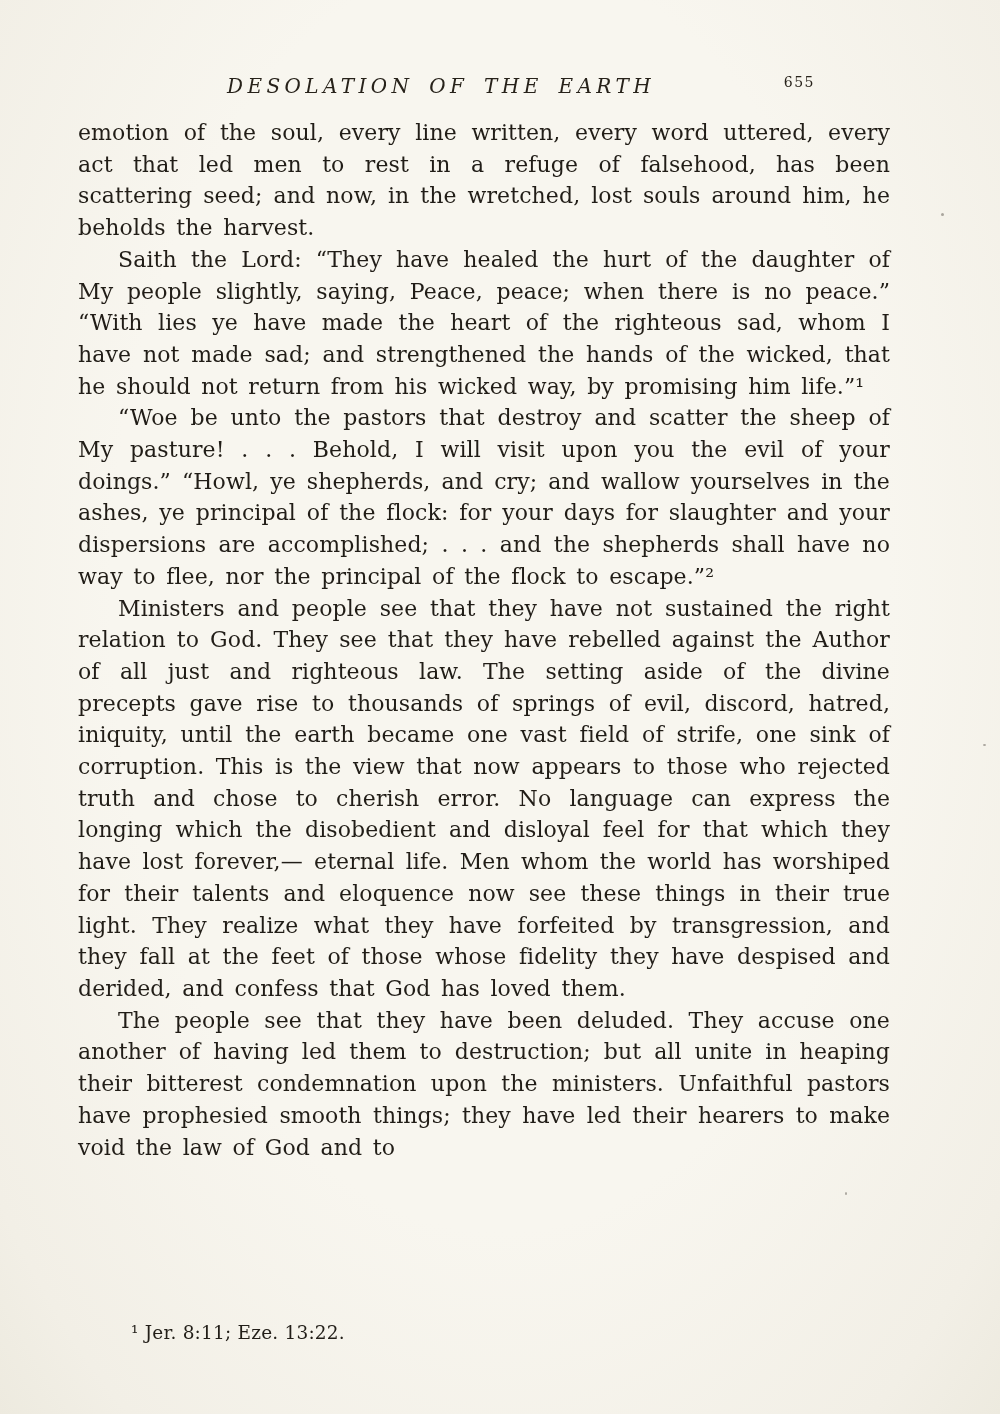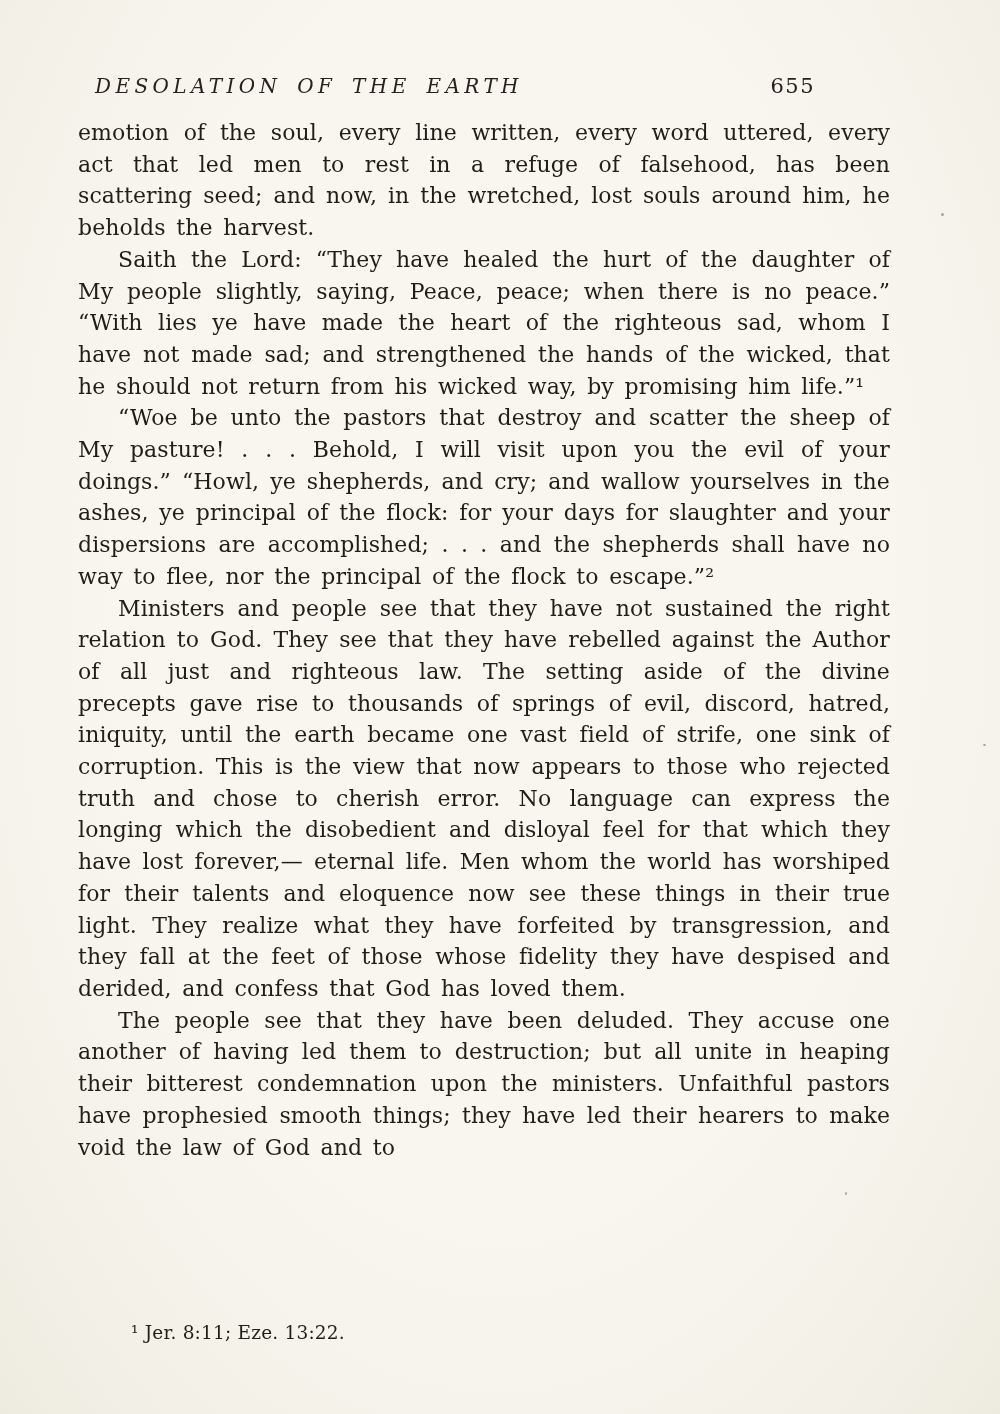--- a/index.html
+++ b/index.html
@@ -27,32 +27,33 @@
     top: 74px;
     left: 95px;
     width: 812px;
     height: 30px;
   }
   .running-title {
     position: absolute;
     left: 0;
     right: 120px;
     top: 0;
+    text-align: center;
     font-style: italic;
     font-size: 20px;
     letter-spacing: 0.22em;
     word-spacing: 0.25em;
     color: #27221a;
     white-space: nowrap;
   }
   .page-number {
     position: absolute;
     right: 92px;
     top: 0;
-    font-size: 21px;
+    font-size: 14px;
     letter-spacing: 1.5px;
     color: #27221a;
   }
 
   
   .page-body {
     position: absolute;
     top: 117px;
     left: 78px;
     width: 812px;

